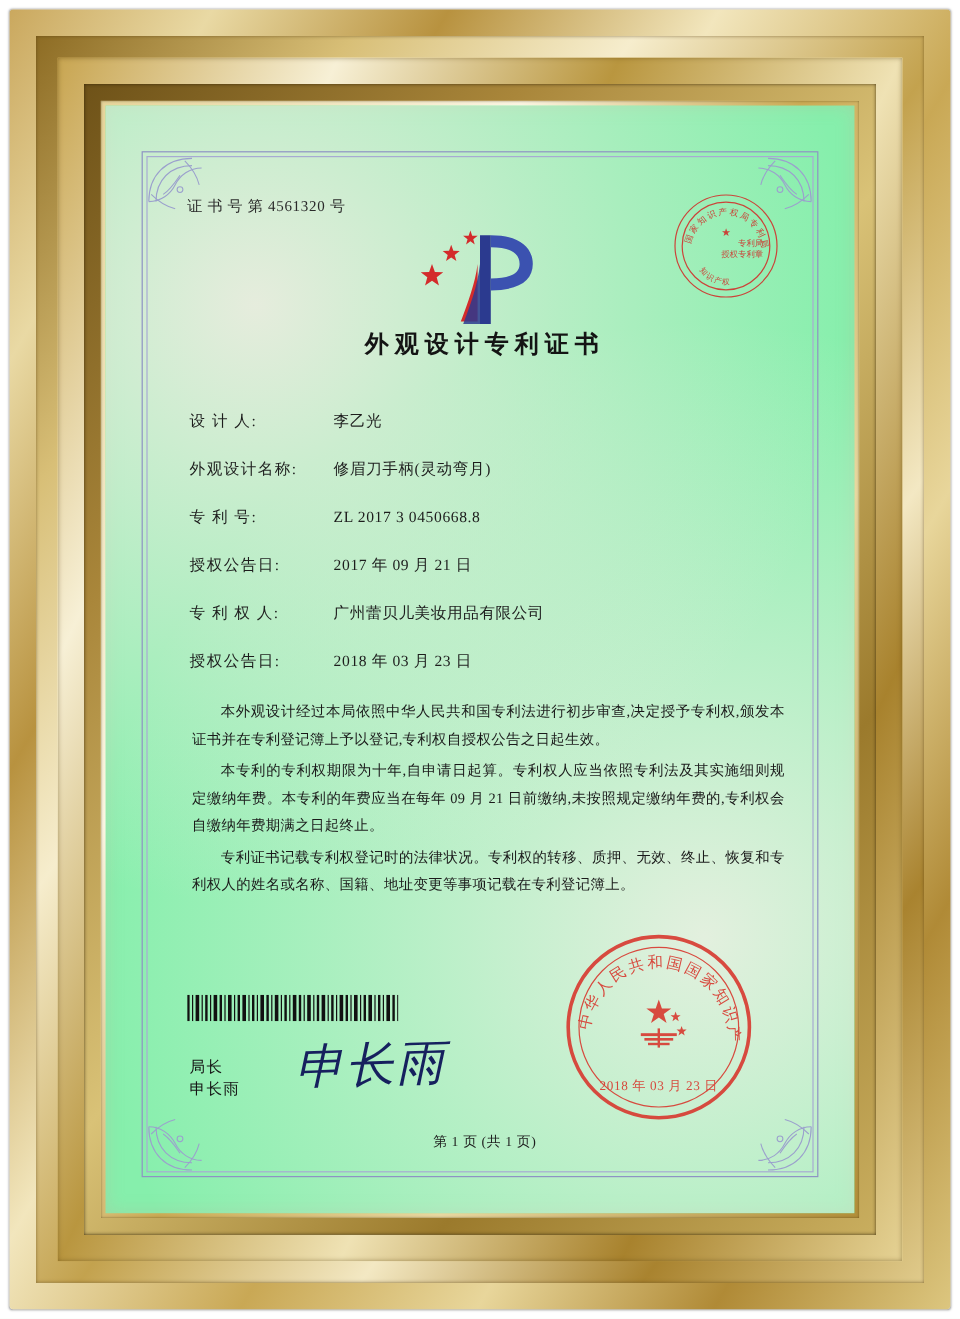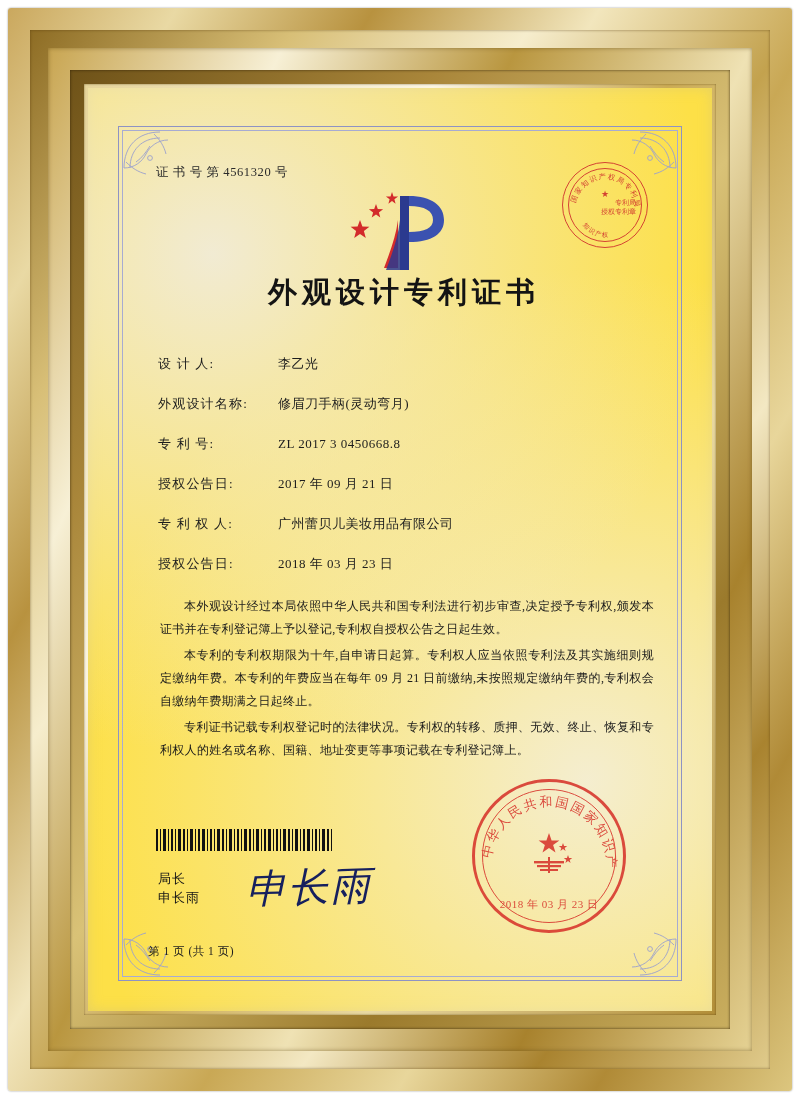--- a/index.html
+++ b/index.html
@@ -66,21 +66,21 @@
     box-shadow: inset 0 0 2px rgba(70,50,10,0.7);
   }
 
   
   .paper {
     position: absolute;
     left: 88px;
     top: 88px;
     width: 624px;
     height: 923px;
-    background: #fde047;
+    background: #86efac;
     box-shadow: inset 0 0 14px rgba(190,180,150,0.35);
     overflow: hidden;
   }
   .paper-texture {
     position: absolute;
     inset: 0;
     background:
       radial-gradient(circle at 20% 18%, rgba(240,236,226,0.9), rgba(253,252,247,0) 55%),
       radial-gradient(circle at 80% 75%, rgba(243,240,231,0.85), rgba(253,252,247,0) 60%);
     pointer-events: none;
@@ -183,21 +183,21 @@
     font-family: "Liberation Serif", serif;
   }
   .seal-round .arc {
     position: absolute;
     left: 0; top: 0; width: 84px; height: 84px;
   }
 
   .title {
     margin-top: 92px;
     text-align: center;
-    font-size: 29px;
+    font-size: 20px;
     font-weight: bold;
     letter-spacing: 5px;
     color: #141414;
     font-family: "DejaVu Sans", sans-serif;
   }
 
   .fields {
     margin-top: 42px;
     padding-left: 10px;
   }
@@ -237,21 +237,21 @@
     bottom: 116px;
     width: 176px;
     height: 22px;
   }
   .barcode svg { display:block; }
 
   
   .sign-block {
     position: absolute;
     left: 10px;
-    bottom: 60px;
+    bottom: 50px;
     font-size: 13px;
     line-height: 19px;
     color: #151515;
     letter-spacing: 1px;
   }
   .signature {
     position: absolute;
     left: 98px;
     bottom: 52px;
     font-size: 40px;
@@ -302,20 +302,21 @@
     position: absolute;
     left: 0; top: 0;
     width: 148px; height: 148px;
   }
 
   .page-no {
     position: absolute;
     left: 0;
     right: 0;
     bottom: 8px;
+    text-align: center;
     font-size: 11.5px;
     color: #1d1d1d;
     letter-spacing: 0.5px;
   }
 </style>
 </head>
 <body>
 
 <div class="frame-outer">
   <div class="frame-bevel-1"></div>

